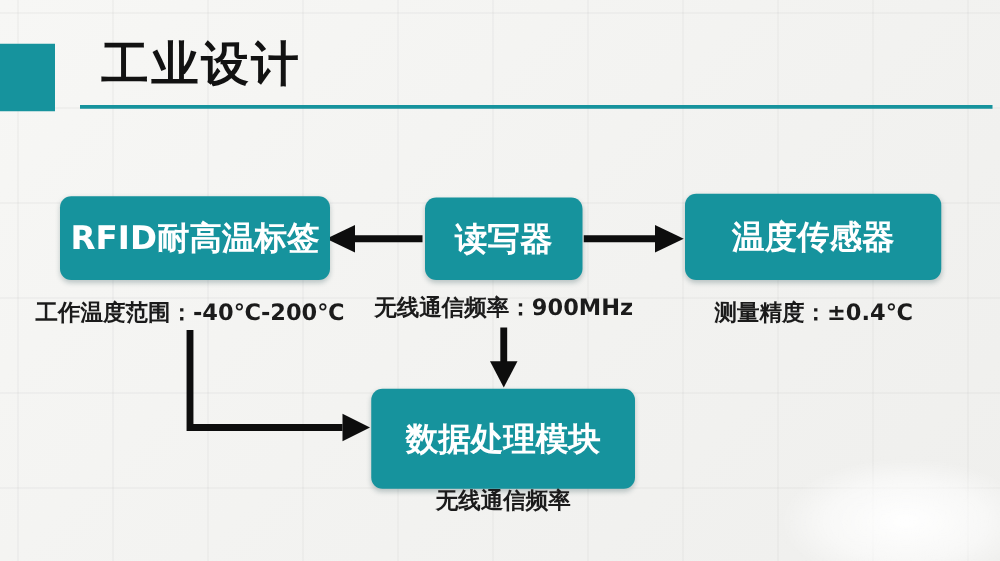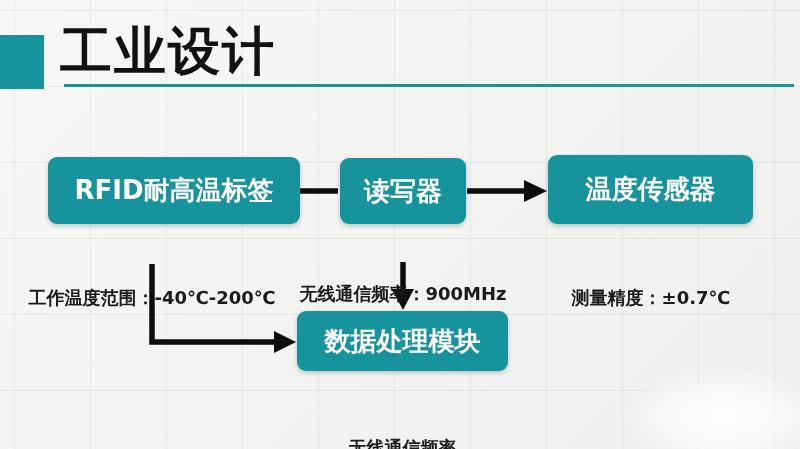--- a/index.html
+++ b/index.html
@@ -23,24 +23,24 @@
   }
   .accent-square {
     position: absolute;
     left: 0;
     top: 35px;
     width: 44px;
     height: 54px;
   }
   .title {
     position: absolute;
-    left: 60px;
+    left: 81px;
     top: 26px;
     margin: 0;
-    font-size: 52px;
+    font-size: 38px;
     line-height: 50px;
     font-weight: 800;
     letter-spacing: 2px;
     color: #121212;
   }
   .title-underline {
     position: absolute;
     left: 64px;
     top: 84px;
     width: 730px;
@@ -50,32 +50,31 @@
     position: absolute;
     border-radius: 9px;
     color: #ffffff;
     display: flex;
     align-items: center;
     justify-content: center;
     font-weight: 700;
     box-shadow: 0 2px 4px rgba(20,60,65,0.25);
     white-space: nowrap;
   }
-  .node-tag    { left: 48px;  top: 157px; width: 252px; height: 67px; font-size: 26px; }
+  .node-tag    { left: 48px;  top: 157px; width: 216px; height: 67px; font-size: 26px; }
   .node-reader { left: 340px; top: 158px; width: 126px; height: 66px; font-size: 26px; }
   .node-sensor { left: 548px; top: 155px; width: 205px; height: 69px; font-size: 26px; }
-  .node-dpm    { left: 297px; top: 311px; width: 211px; height: 60px; font-size: 26px; }
+  .node-dpm    { left: 297px; top: 311px; width: 211px; height: 80px; font-size: 26px; }
   .note {
     position: absolute;
     color: #1b1b1b;
     font-size: 18px;
     font-weight: 600;
     text-align: center;
     white-space: nowrap;
-    margin-top: 48px;
   }
   .note-tag    { left: 22px;  top: 238px; width: 260px; }
   .note-reader { left: 288px; top: 234px; width: 230px; }
   .note-sensor { left: 538px; top: 238px; width: 226px; }
   .note-dpm    { left: 290px; top: 388px; width: 225px; }
   .arrows {
     position: absolute;
     left: 0;
     top: 0;
     width: 800px;
@@ -134,18 +133,18 @@
   </div>
   <div class="node node-reader accent-bg" style="background-color: rgb(22, 147, 157);">
     <span>读写器</span>
   </div>
   <div class="node node-dpm accent-bg" style="background-color: rgb(22, 147, 157);">
     <span>数据处理模块</span>
   </div>
 
   <div class="note note-tag">工作温度范围：-40℃-200℃</div>
   <div class="note note-reader">无线通信频率：900MHz</div>
-  <div class="note note-sensor">测量精度：±0.7℃</div>
+  <div class="note note-sensor">测量精度：±0.4℃</div>
   <div class="note note-dpm">无线通信频率</div>
 
   <div class="smudge"></div>
 
 </div>
 
 </body></html>

